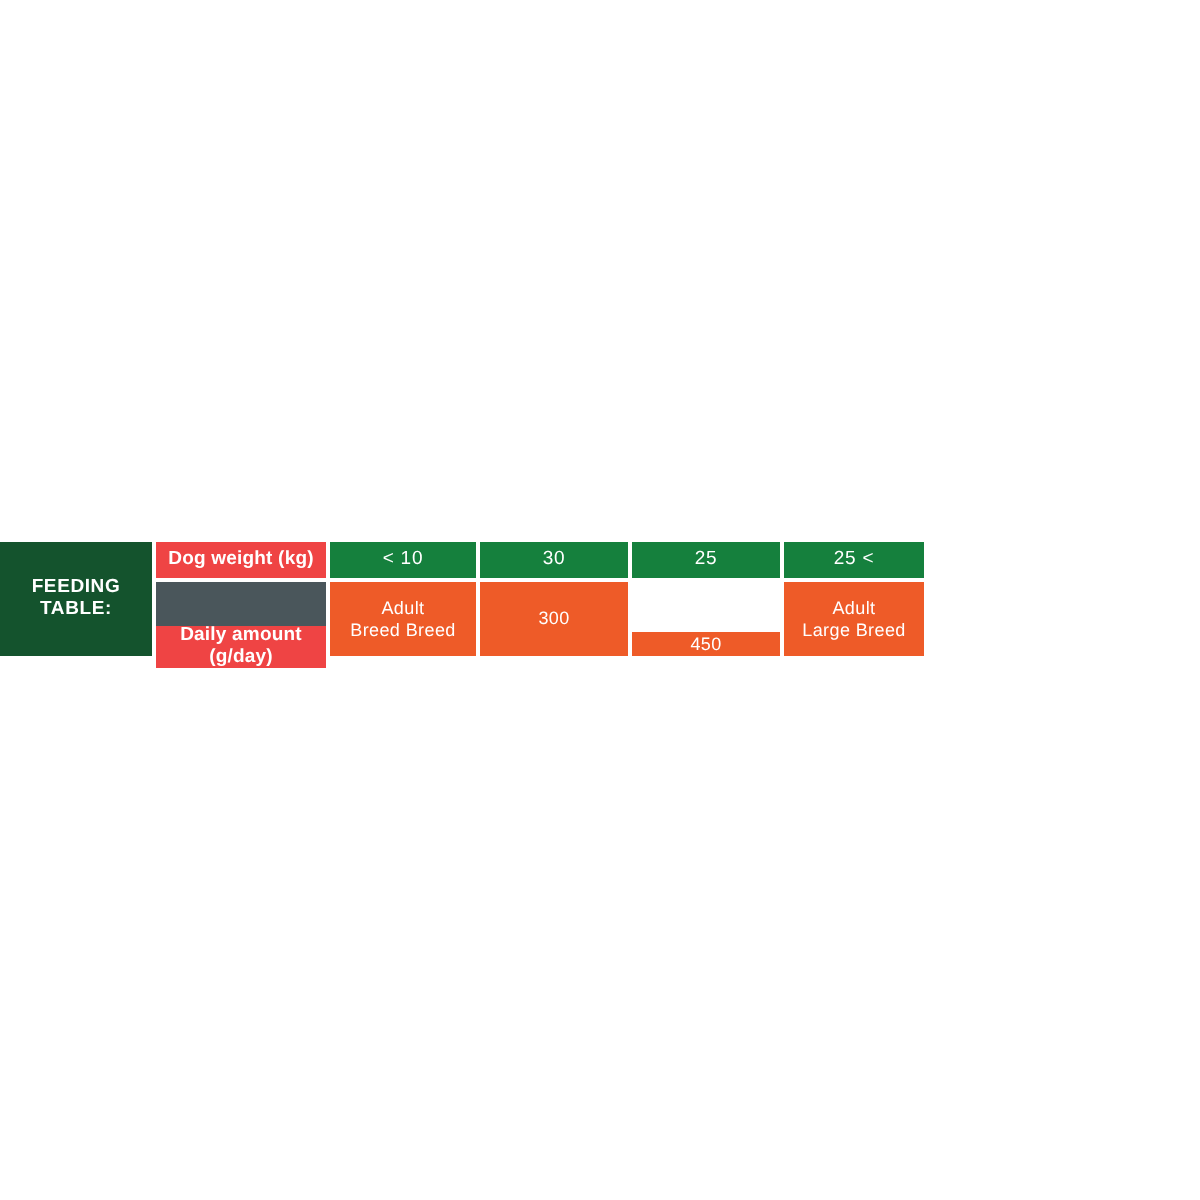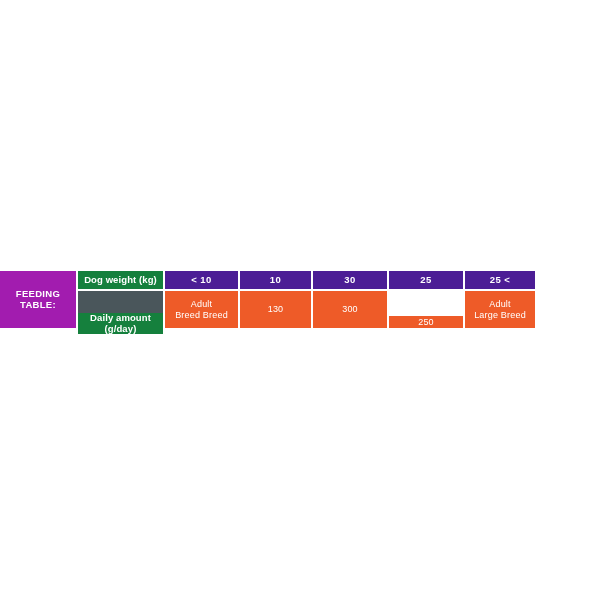--- a/index.html
+++ b/index.html
@@ -37,41 +37,41 @@
     justify-content: center;
     text-align: center;
     color: #ffffff;
     line-height: 1.12;
   }
 
   
   .col-title {
     width: 78px;
     flex: 0 0 78px;
-    background: #a21caf;
+    background: #14532d;
     font-size: 9.5px;
     font-weight: bold;
     letter-spacing: 0.3px;
     border-right: 2px solid #ffffff;
   }
   .col-title .line-wrap {
     padding: 0 2px;
   }
 
   
   .col-rowlabels {
     width: 85px;
     flex: 0 0 85px;
     display: flex;
     flex-direction: column;
     background: #4a565b;
     border-right: 2px solid #ffffff;
   }
   .col-rowlabels .cell {
-    background: #15803d;
+    background: #ef4444;
     font-weight: bold;
     font-size: 9.5px;
     letter-spacing: 0.1px;
     padding: 0 3px;
   }
   .rowlabel-head {
     flex: 0 0 20px;
     border-bottom: 2px solid #ffffff;
   }
   .rowlabel-body {
@@ -84,22 +84,22 @@
     display: flex;
     flex-direction: column;
     flex: 1 1 0;
     border-right: 2px solid #ffffff;
   }
   .col-data:last-child {
     border-right: none;
   }
   .col-data .head-cell {
     flex: 0 0 20px;
-    background: #4c1d95;
-    font-weight: bold;
+    background: #15803d;
+    font-weight: normal;
     font-size: 9.5px;
     letter-spacing: 0.4px;
     border-bottom: 2px solid #ffffff;
     text-align: right;
   }
   .col-data .body-cell {
     flex: 1 1 auto;
     background: #ee5b28;
     font-weight: normal;
     font-size: 9px;
@@ -142,44 +142,36 @@
   <div class="col-data w-c1">
     <div class="cell head-cell">&lt; 10</div>
     <div class="cell body-cell">
       <div>
         <span class="stack-line">Adult</span>
         <span class="stack-line">Breed Breed</span>
       </div>
     </div>
   </div>
 
-  <div class="col-data w-c2">
-    <div class="cell head-cell">10</div>
-    <div class="cell body-cell">
-      <div>
-        <span class="stack-line">130</span>
-      </div>
-    </div>
-  </div>
 
 
   <div class="col-data w-c4">
     <div class="cell head-cell">30</div>
     <div class="cell body-cell">
       <div>
         <span class="stack-line">300</span>
       </div>
     </div>
   </div>
 
   <div class="col-data w-c5">
     <div class="cell head-cell">25</div>
     <div class="cell body-cell">
       <div>
-        <span class="stack-line">250</span>
+        <span class="stack-line">450</span>
       </div>
     </div>
   </div>
 
   <div class="col-data w-c6">
     <div class="cell head-cell">25 &lt;</div>
     <div class="cell body-cell">
       <div>
         <span class="stack-line">Adult</span>
         <span class="stack-line">Large Breed</span>

